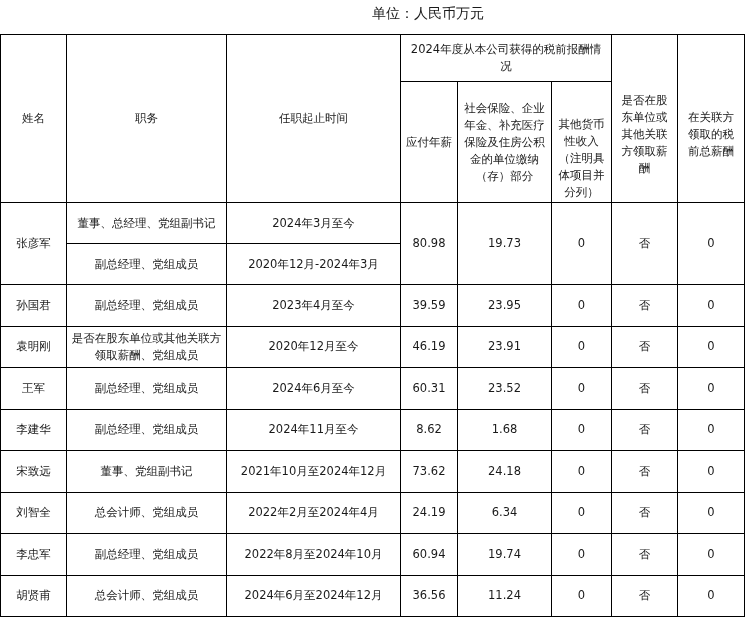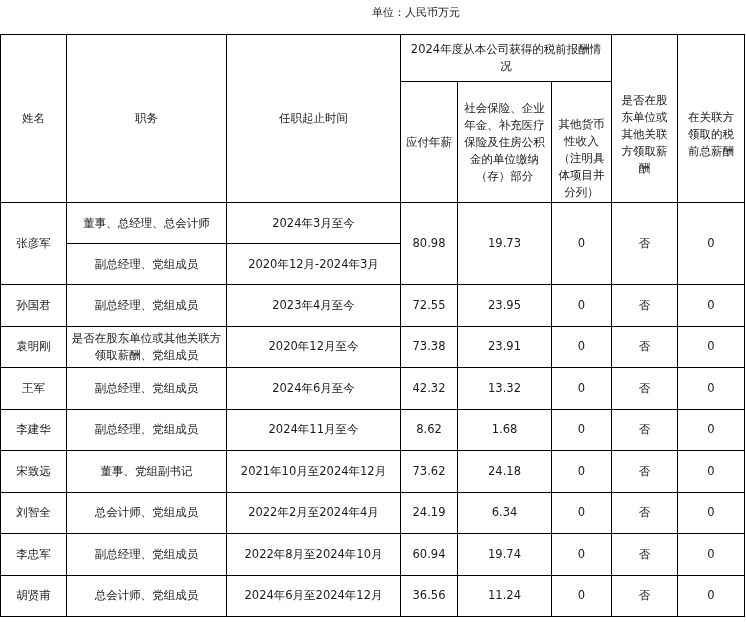--- a/index.html
+++ b/index.html
@@ -3,21 +3,21 @@
 <meta charset="utf-8">
 <style>
   html, body { margin: 0; padding: 0; background: #ffffff; }
   body {
     width: 746px; height: 622px; position: relative; overflow: hidden;
     font-family: "DejaVu Sans", "Liberation Sans", sans-serif;
     color: #1a1a1a;
   }
   .unit {
     position: absolute; left: 372px; top: 4px;
-    font-size: 11px; color: #1a1a1a; line-height: 18px;
+    font-size: 14px; color: #1a1a1a; line-height: 18px;
   }
   table.comp {
     position: absolute; left: 0px; top: 34px;
     border-collapse: collapse; table-layout: fixed;
     width: 744px;
     font-size: 11.5px;
   }
   table.comp td, table.comp th {
     border: 1.5px solid #000;
     text-align: center; vertical-align: middle;
@@ -67,59 +67,59 @@
     </tr>
     <tr class="h2">
       <th>应付年薪</th>
       <th><span class="narrow-soc">社会保险、企业年金、补充医疗保险及住房公积金的单位缴纳（存）部分</span></th>
       <th><span class="narrow-s">其他货币性收入（注明具体项目并分列）</span></th>
     </tr>
   </thead>
   <tbody>
     <tr class="sub">
       <td rowspan="2">张彦军</td>
-      <td>董事、总经理、总会计师</td>
+      <td>董事、总经理、党组副书记</td>
       <td>2024年3月至今</td>
       <td rowspan="2">80.98</td>
       <td rowspan="2">19.73</td>
       <td rowspan="2">0</td>
       <td rowspan="2">否</td>
       <td rowspan="2">0</td>
     </tr>
     <tr class="sub">
       <td>副总经理、党组成员</td>
       <td>2020年12月-2024年3月</td>
     </tr>
 
     <tr class="row">
       <td>孙国君</td>
       <td>副总经理、党组成员</td>
       <td>2023年4月至今</td>
-      <td>72.55</td>
+      <td>39.59</td>
       <td>23.95</td>
       <td>0</td>
       <td>否</td>
       <td>0</td>
     </tr>
     <tr class="row">
       <td>袁明刚</td>
       <td><span style="display:inline-block;max-width:150px">是否在股东单位或其他关联方领取薪酬、党组成员</span></td>
       <td>2020年12月至今</td>
-      <td>73.38</td>
+      <td>46.19</td>
       <td>23.91</td>
       <td>0</td>
       <td>否</td>
       <td>0</td>
     </tr>
     <tr class="row">
       <td>王军</td>
       <td>副总经理、党组成员</td>
       <td>2024年6月至今</td>
-      <td>42.32</td>
-      <td>13.32</td>
+      <td>60.31</td>
+      <td>23.52</td>
       <td>0</td>
       <td>否</td>
       <td>0</td>
     </tr>
     <tr class="row">
       <td>李建华</td>
       <td>副总经理、党组成员</td>
       <td>2024年11月至今</td>
       <td>8.62</td>
       <td>1.68</td>

